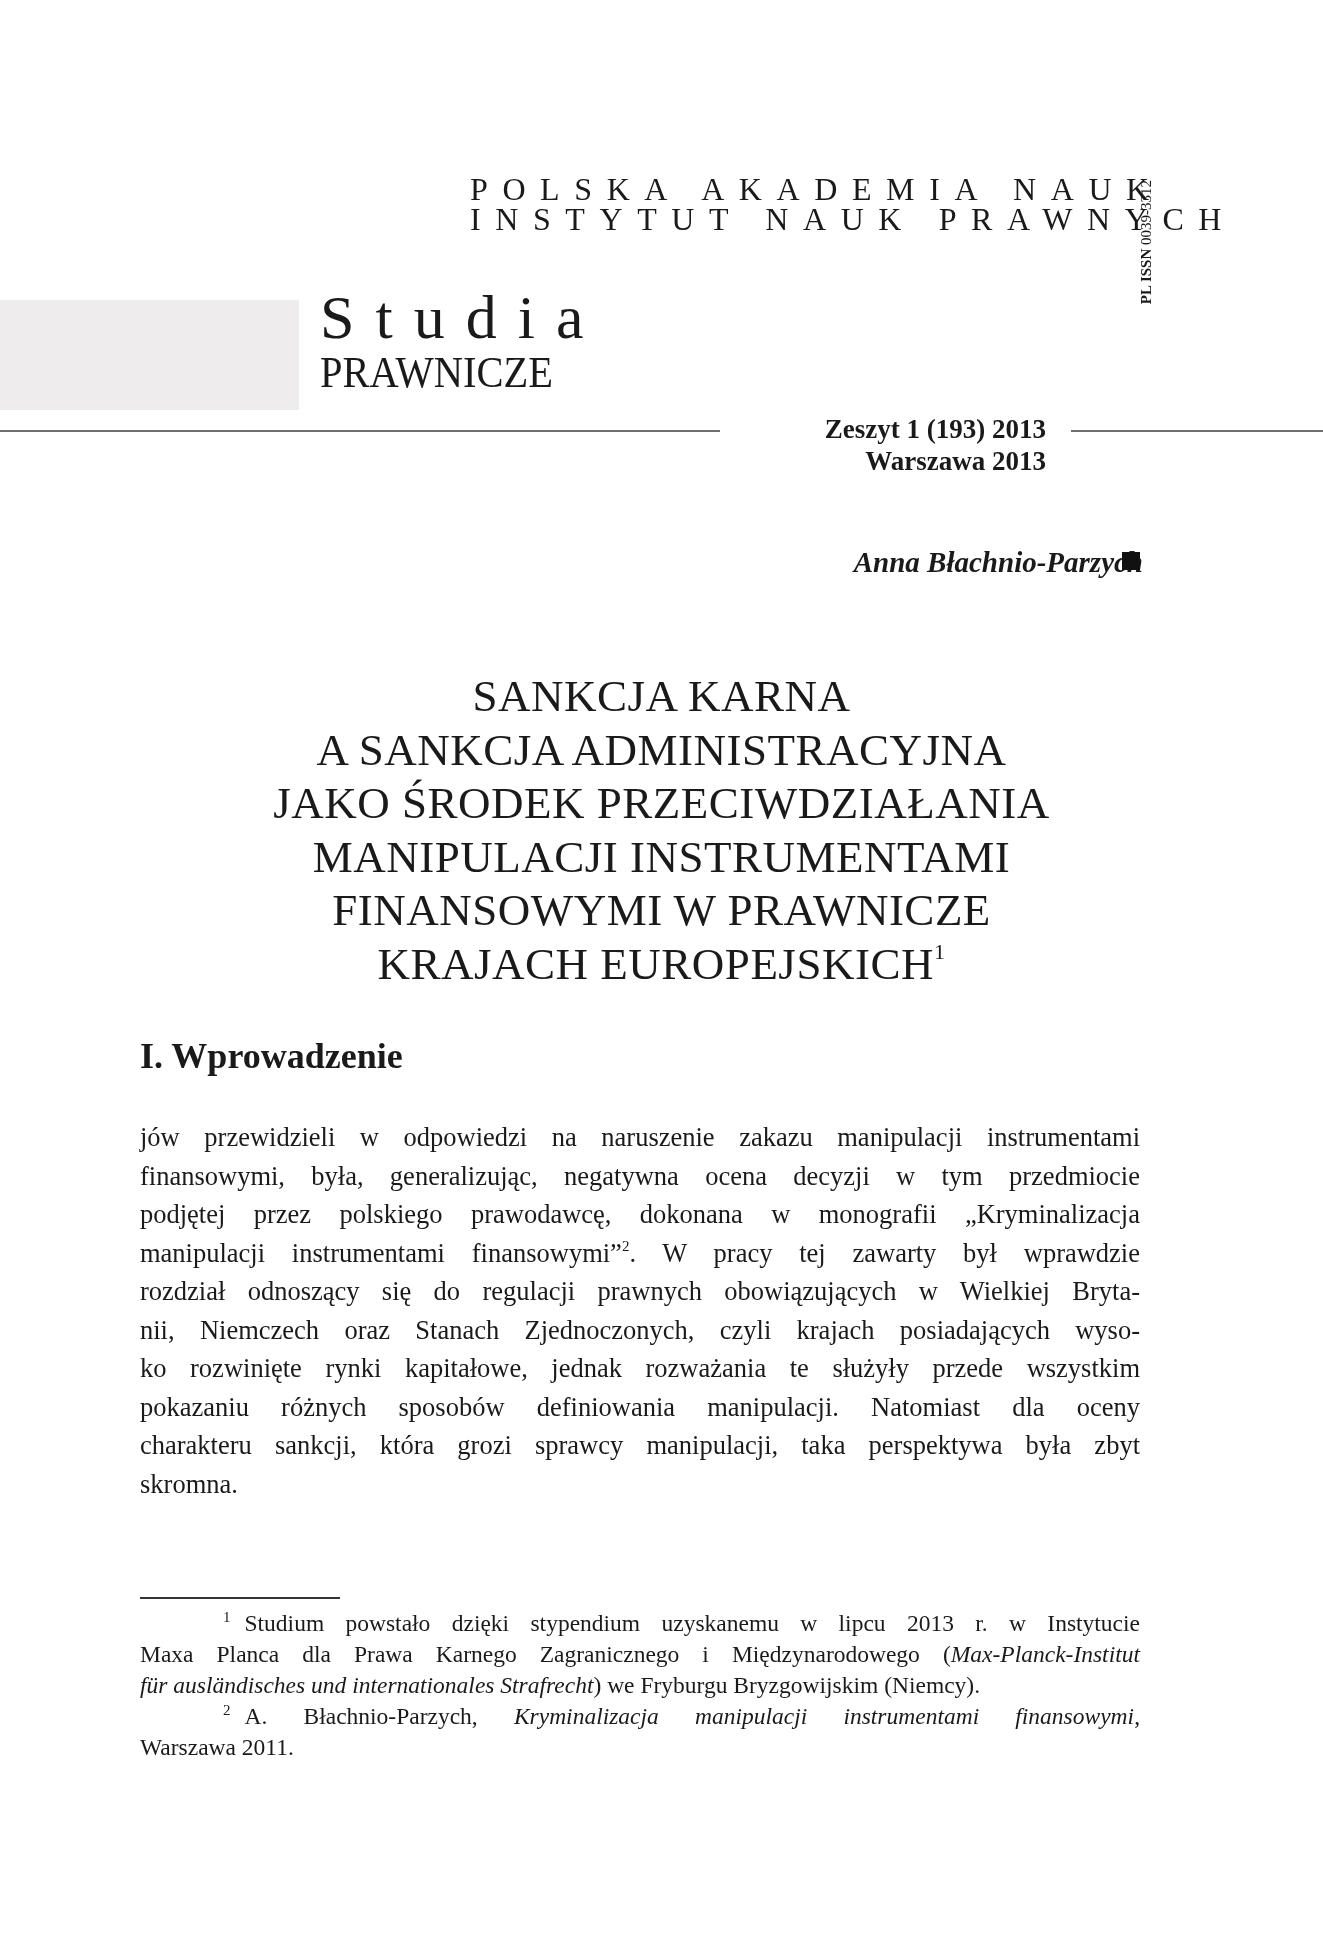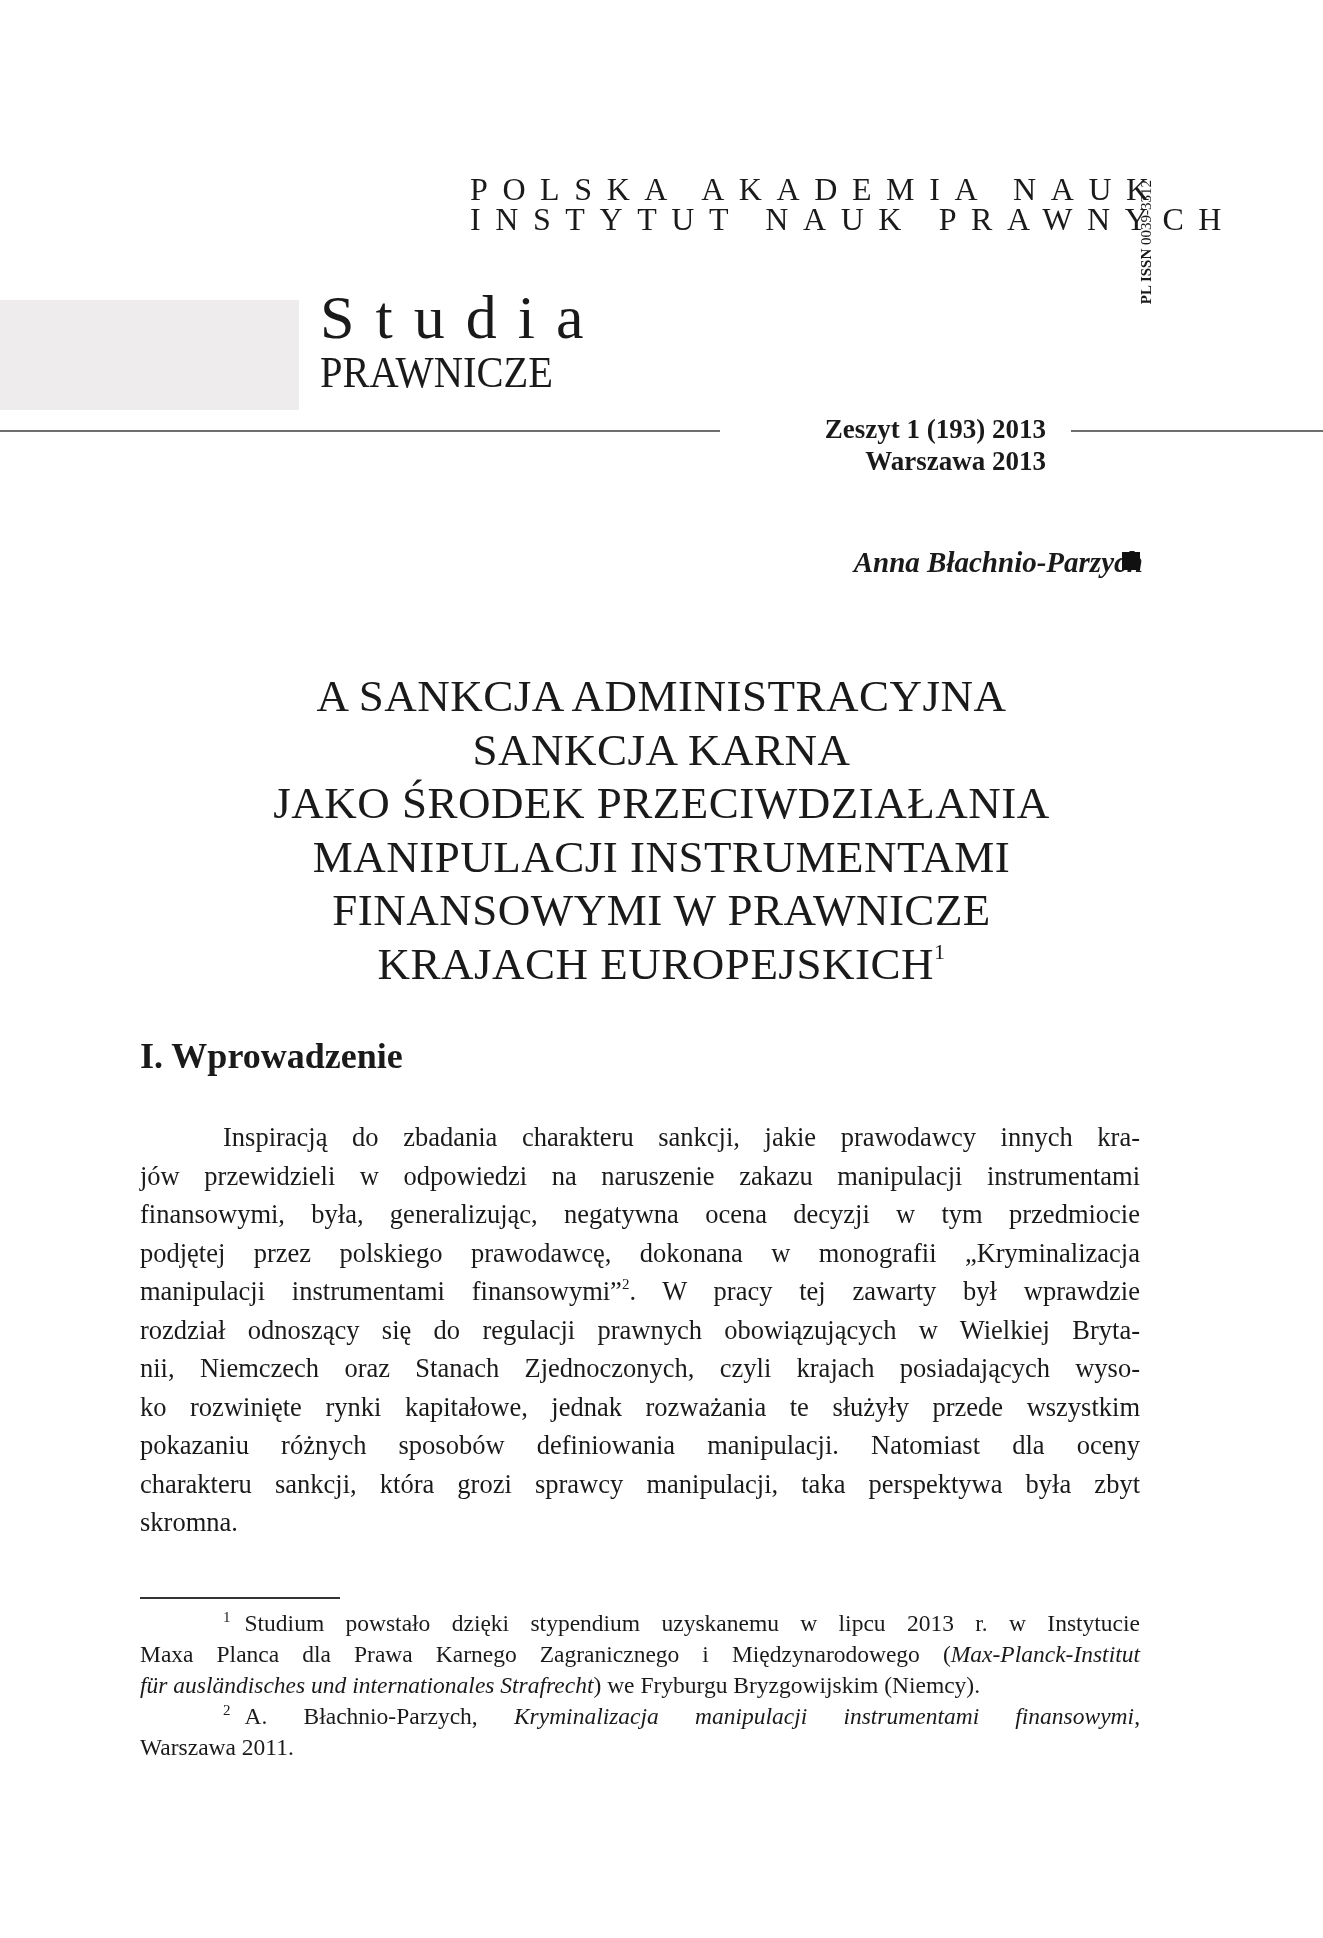--- a/index.html
+++ b/index.html
@@ -57,32 +57,31 @@
 <div class="abs rule" id="rule-left"></div>
 <div class="abs rule" id="rule-right"></div>
 
 <div class="abs issue" id="issue1">Zeszyt 1 (193) 2013</div>
 <div class="abs issue" id="issue2">Warszawa 2013</div>
 
 <div class="abs author">Anna Błachnio-Parzych</div>
 <div class="abs author-square"></div>
 
 <div class="abs title">
+  <span class="line">SANKCJA KARNA</span>
   <span class="line">A SANKCJA ADMINISTRACYJNA</span>
-  <span class="line">SANKCJA KARNA</span>
   <span class="line">JAKO ŚRODEK PRZECIWDZIAŁANIA</span>
   <span class="line">MANIPULACJI INSTRUMENTAMI</span>
   <span class="line">FINANSOWYMI W PRAWNICZE</span>
   <span class="line"><span>KRAJACH EUROPEJSKICH</span><sup>1</sup></span>
 </div>
 
 <div class="abs section">I. Wprowadzenie</div>
 
 <div class="abs body">
-  <span class="ln first">Inspiracją do zbadania charakteru sankcji, jakie prawodawcy innych kra-</span>
   <span class="ln">jów przewidzieli w odpowiedzi na naruszenie zakazu manipulacji instrumentami</span>
   <span class="ln">finansowymi, była, generalizując, negatywna ocena decyzji w tym przedmiocie</span>
   <span class="ln">podjętej przez polskiego prawodawcę, dokonana w monografii „Kryminalizacja</span>
   <span class="ln"><span>manipulacji instrumentami finansowymi”</span><sup>2</sup><span>. W pracy tej zawarty był wprawdzie</span></span>
   <span class="ln">rozdział odnoszący się do regulacji prawnych obowiązujących w Wielkiej Bryta-</span>
   <span class="ln">nii, Niemczech oraz Stanach Zjednoczonych, czyli krajach posiadających wyso-</span>
   <span class="ln">ko rozwinięte rynki kapitałowe, jednak rozważania te służyły przede wszystkim</span>
   <span class="ln">pokazaniu różnych sposobów definiowania manipulacji. Natomiast dla oceny</span>
   <span class="ln">charakteru sankcji, która grozi sprawcy manipulacji, taka perspektywa była zbyt</span>
   <span class="ln last">skromna.</span>

